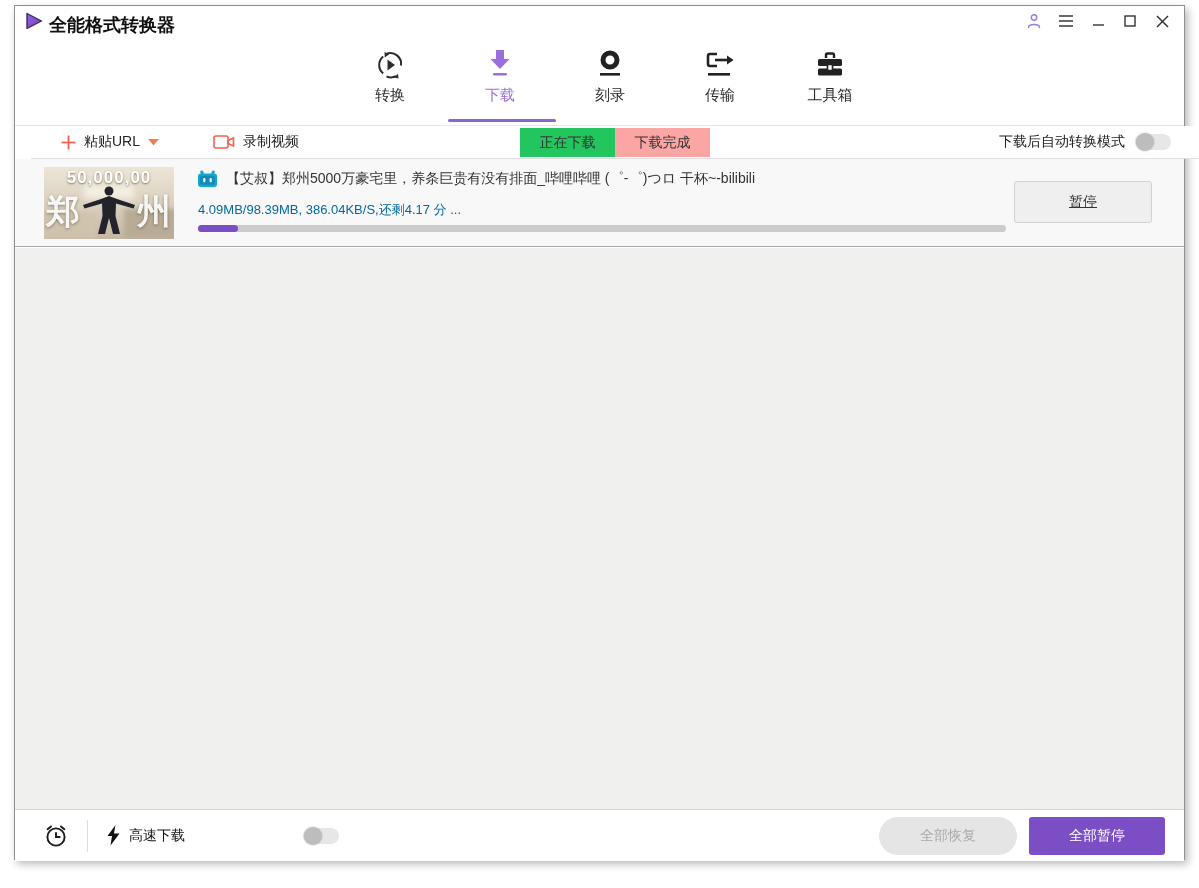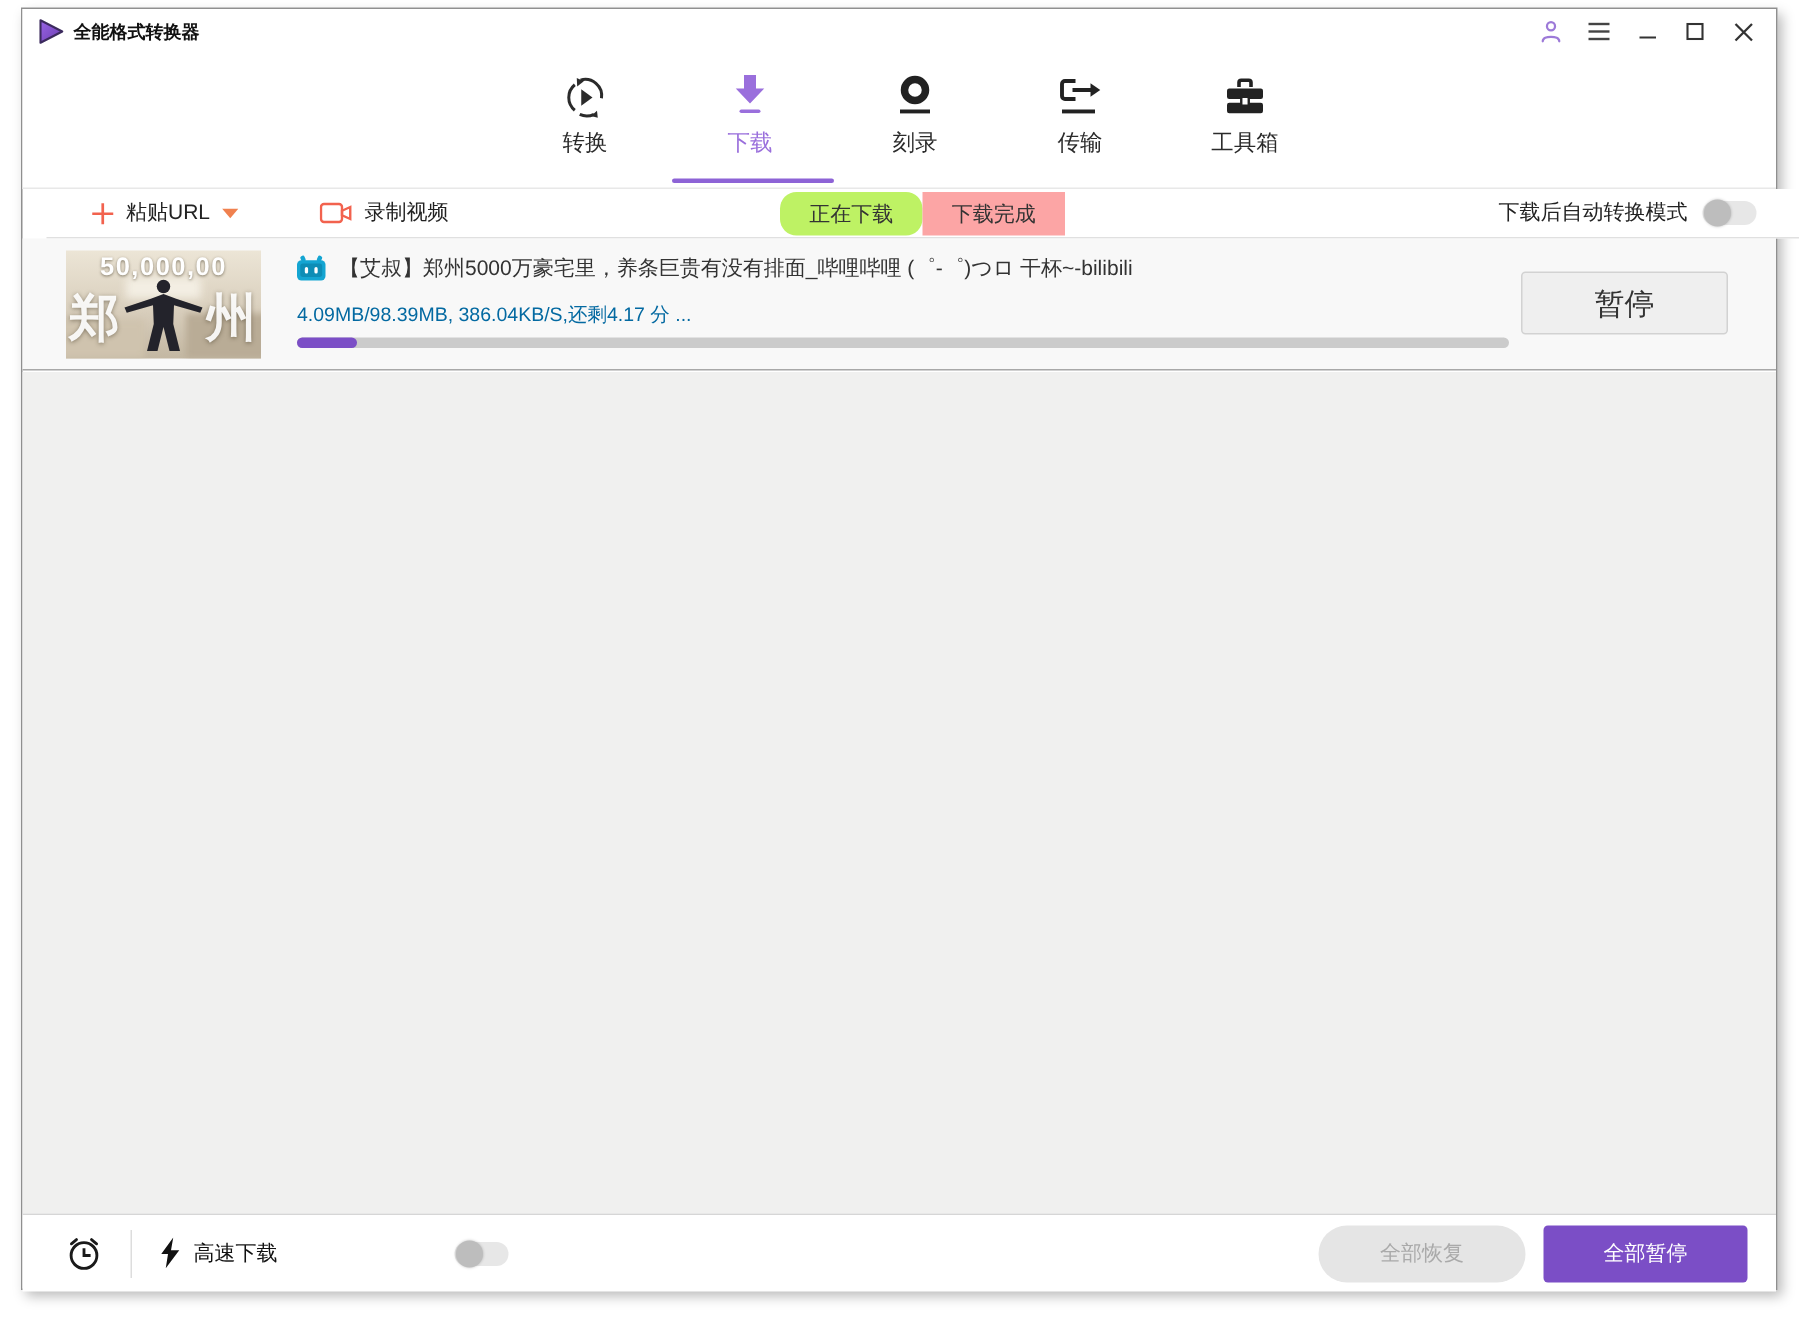--- a/index.html
+++ b/index.html
@@ -4,21 +4,21 @@
 <style>
   * { margin:0; padding:0; box-sizing:border-box; }
   html,body { width:1199px; height:888px; background:#ffffff;
     font-family:"Liberation Sans","DejaVu Sans",sans-serif; color:#222; overflow:hidden; }
   .window { position:absolute; left:14px; top:5px; width:1171px; height:855px;
     background:#fff; border:1px solid #8f8f8f; box-shadow:3px 4px 8px rgba(0,0,0,.28); }
 
   
   .titlebar { position:absolute; left:0; top:0; width:100%; height:30px; background:#fff; }
   .logo { position:absolute; left:10px; top:6px; width:18px; height:18px; }
-  .app-title { position:absolute; left:34px; top:7px; font-size:12px; font-weight:bold; color:#111; }
+  .app-title { position:absolute; left:34px; top:7px; font-size:18px; font-weight:bold; color:#111; }
   .tb-icons { position:absolute; right:12px; top:4px; display:flex; align-items:center; gap:12px; }
   .tb-btn { width:20px; height:22px; display:flex; align-items:center; justify-content:center; cursor:pointer; }
 
   
   .header { position:absolute; left:0; top:30px; width:100%; height:90px; background:#fff;
     border-bottom:1px solid #e8e8e8; }
   .nav-row { position:absolute; left:325px; top:8px; width:540px; display:flex; justify-content:space-between; }
   .nav-tab { width:100px; display:flex; flex-direction:column; align-items:center; gap:6px; cursor:pointer; }
   .nav-tab .icon-box { height:36px; display:flex; align-items:flex-end; justify-content:center; }
   .nav-tab .nav-label { font-size:15px; color:#2b2b2b; }
@@ -29,21 +29,21 @@
   
   .toolbar { position:absolute; left:16px; top:120px; width:100%; height:33px; background:#fff;
     border-bottom:1px solid #e0e0e0; }
   .tool-left { position:absolute; left:30px; top:0; height:32px; display:flex; align-items:center; gap:8px; }
   .tool-group { display:flex; align-items:center; gap:8px; cursor:pointer; }
   .tool-label { font-size:14px; color:#222; }
   .record-group { margin-left:46px; }
   .seg-tabs { position:absolute; left:489px; top:2px; display:flex; }
   .seg { width:95px; height:29px; display:flex; align-items:center; justify-content:center;
     font-size:14px; color:#333; cursor:pointer; background:#fca5a5; }
-  .seg.active { background:#bef264;border-radius:11px; }
+  .seg.active { background:#22c55e; }
   .auto-convert { position:absolute; right:29px; top:0; height:32px; display:flex; align-items:center; gap:10px; }
   .auto-convert .ac-label { font-size:14px; color:#222; }
 
   
   .toggle { position:relative; width:36px; height:16px; border-radius:8px; background:#e7e7e7; cursor:pointer; }
   .toggle .knob { position:absolute; left:1px; top:-1px; width:18px; height:18px; border-radius:50%;
     background:#bdbdbd; box-shadow:0 0 2px rgba(0,0,0,.25); }
 
   
   .item-row { position:absolute; left:0; top:153px; width:100%; height:88px; background:#f8f8f8;
@@ -60,23 +60,23 @@
     color:rgba(255,255,255,.92); text-shadow:0 1px 3px rgba(60,50,30,.5); }
   .thumb .ov-left { left:2px; } .thumb .ov-right { right:3px; }
   .thumb svg.figure { position:absolute; left:50%; bottom:3px; transform:translateX(-50%); }
   .item-head { position:absolute; left:182px; top:11px; display:flex; align-items:center; gap:8px; width:790px; }
   .item-title { font-size:14px; color:#333; white-space:nowrap; overflow:hidden; }
   .item-progress-text { position:absolute; left:183px; top:42px; font-size:13px; color:#0369a1; }
   .progress-track { position:absolute; left:183px; top:66px; width:808px; height:7px;
     background:#cbcbcb; border-radius:4px; }
   .progress-fill { height:7px; background:#7b4ec6; border-radius:4px; }
   .pause-btn { position:absolute; left:999px; top:22px; width:138px; height:42px; background:#efefef;
-    border:1px solid #d2d2d2; border-radius:3px; font-size:20px; color:#333;
+    border:1px solid #d2d2d2; border-radius:3px; font-size:14px; color:#333;
     display:flex; align-items:center; justify-content:center; cursor:pointer;
-    font-family:"Liberation Sans","DejaVu Sans",sans-serif; }
+    font-family:"Liberation Sans","DejaVu Sans",sans-serif;text-decoration:underline; }
 
   
   .list-empty { position:absolute; left:0; top:242px; width:100%; height:561px; background:#f0f0ef; }
 
   
   .footer { position:absolute; left:0; top:803px; width:100%; height:52px; background:#fff;
     border-top:1px solid #d6d6d6; }
   .foot-left { position:absolute; left:28px; top:0; height:100%; display:flex; align-items:center; }
   .foot-divider { width:1px; height:32px; background:#ddd; margin:0 18px; }
   .speed-label { font-size:14px; color:#111; margin-left:8px; }

